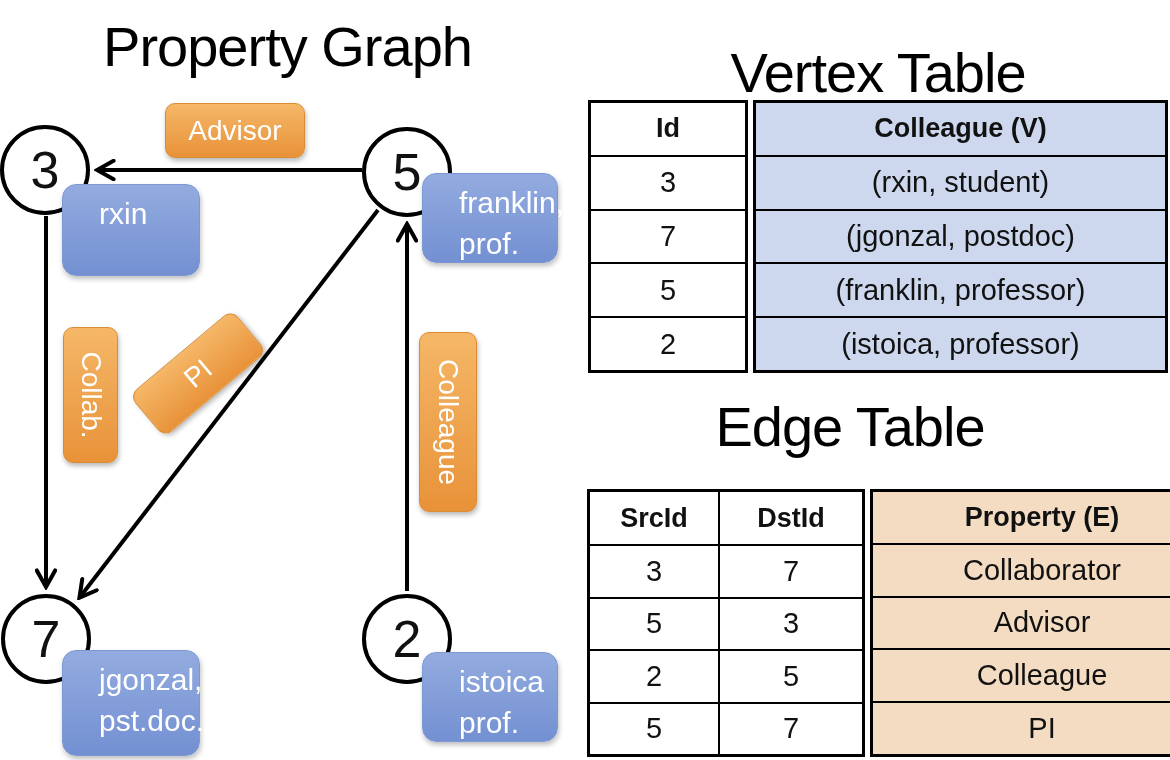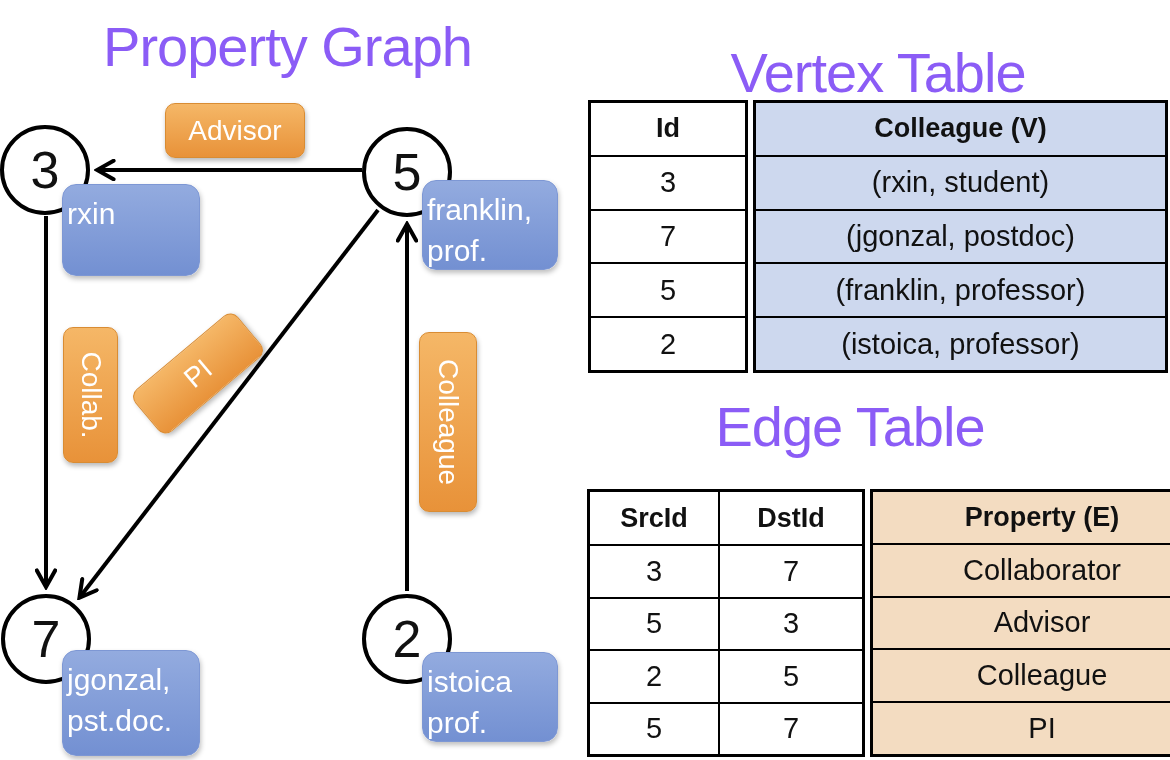--- a/index.html
+++ b/index.html
@@ -2,21 +2,21 @@
 <html style="--orange-top: #f5b767; --orange-bottom: #e89239; --orange-border: #d98c33; --blue-top: #93abdf; --blue-bottom: #7390d2; --blue-border: #7d97d4; --vertex-cell: #cdd8ee; --edge-cell: #f3dcc1;"><head>
 <meta charset="utf-8">
 <style>
   html,body{margin:0;padding:0;background:#fff;}
   .stage{
     position:relative;width:1170px;height:760px;overflow:hidden;background:#ffffff;
     font-family:"Liberation Sans","DejaVu Sans",sans-serif;color:#111;
   }
   .title{
     position:absolute;text-align:center;font-size:56px;font-weight:300;
-    letter-spacing:-1px;color:#8b5cf6;white-space:nowrap;
+    letter-spacing:-1px;color:#000000;white-space:nowrap;
   }
   .title-graph{left:0;top:14px;width:575px;}
   .title-vertex{left:588px;top:16px;width:580px;margin-top:24px;}
   .title-edge{left:560px;top:394px;width:580px;}
 
   
   .edges-svg{position:absolute;left:0;top:0;z-index:2;}
   .node{
     position:absolute;width:90px;height:90px;box-sizing:border-box;
     border:4px solid #000;border-radius:50%;background:#fff;z-index:1;
@@ -41,24 +41,24 @@
   .elabel-pi{left:131px;top:346px;width:134px;height:55px;transform:rotate(-40deg);}
   .elabel-colleague{left:419px;top:332px;width:58px;height:180px;}
   .vert-text{transform:rotate(90deg);}
 
   .vlabel{
     position:absolute;z-index:3;box-sizing:border-box;border-radius:14px;
     background:linear-gradient(to bottom,var(--blue-top),var(--blue-bottom));
     border:1px solid var(--blue-border);
     box-shadow:1px 3px 5px rgba(0,0,0,0.25);
     color:#fff;font-size:30px;font-weight:300;line-height:1.38;
-    padding:8px 0 0 4px;
+    padding:8px 0 0 36px;
   }
   .vlabel-rxin{left:62px;top:184px;width:138px;height:92px;}
-  .vlabel-franklin{left:422px;top:180px;width:136px;height:90px;}
+  .vlabel-franklin{left:422px;top:173px;width:136px;height:90px;}
   .vlabel-jgonzal{left:62px;top:650px;width:138px;height:106px;}
   .vlabel-istoica{left:422px;top:652px;width:136px;height:90px;}
 
   
   .tablewrap{position:absolute;display:flex;gap:5px;}
   .vtable{left:588px;top:100px;width:580px;height:273px;}
   .etable{left:587px;top:489px;width:627px;height:268px;}
   .sub{
     box-sizing:border-box;border:3px solid #000;background:#fff;
     display:flex;flex-direction:column;height:100%;

